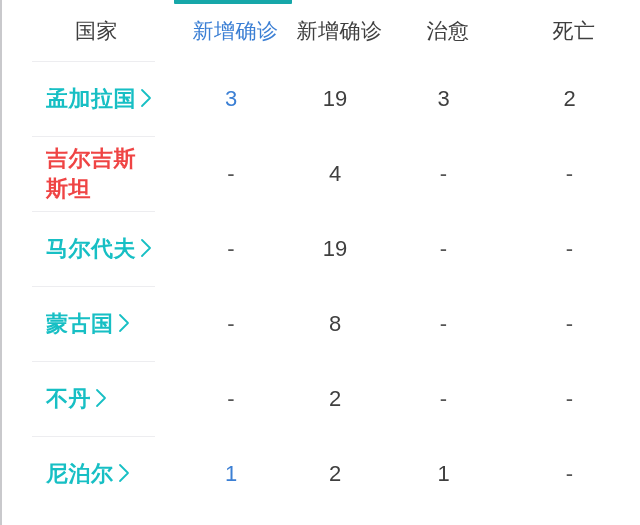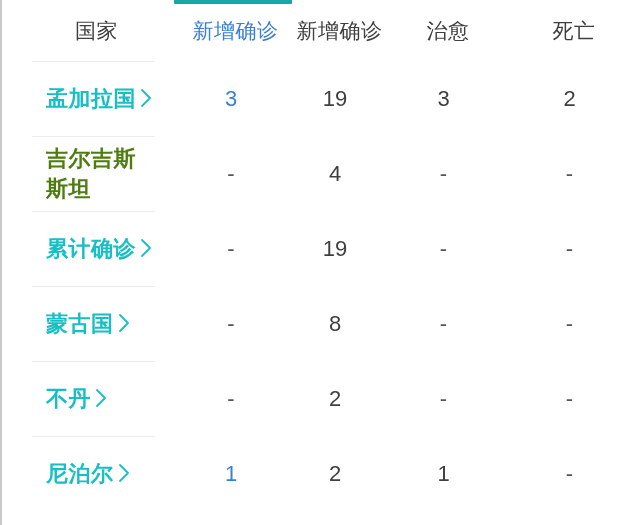--- a/index.html
+++ b/index.html
@@ -103,21 +103,21 @@
   }
   .country-name {
     font-size: 22px;
     font-weight: bold;
     color: #17bfc4;
     letter-spacing: 0.5px;
     max-width: 112px;
     word-break: break-all;
   }
   .country-name.faded {
-    color: #4d7c0f;
+    color: #ef4444;
     font-weight: bold;
   }
   .chevron {
     flex: 0 0 auto;
     margin-left: 3px;
     margin-top: 2px;
     line-height: 1;
   }
   .chevron svg { display: block; }
 
@@ -169,21 +169,21 @@
           <td class="country-cell"><div class="row-sep"></div><span class="country-inner">
               <span class="country-name faded">吉尔吉斯斯坦</span>
             </span></td>
           <td class="num val-dash">-</td>
           <td class="num val-plain">4</td>
           <td class="num val-dash">-</td>
           <td class="num val-dash">-</td>
         </tr>
         <tr>
           <td class="country-cell"><div class="row-sep"></div><span class="country-inner">
-              <span class="country-name">累计确诊</span>
+              <span class="country-name">马尔代夫</span>
               <span class="chevron">
                 <svg width="14" height="24" viewBox="0 0 14 24">
                   <polyline points="3,4 11,12 3,20" fill="none" stroke="#17bfc4" stroke-width="1.8" stroke-linecap="round" stroke-linejoin="round"></polyline>
                 </svg>
               </span>
             </span></td>
           <td class="num val-dash">-</td>
           <td class="num val-plain">19</td>
           <td class="num val-dash">-</td>
           <td class="num val-dash">-</td>

